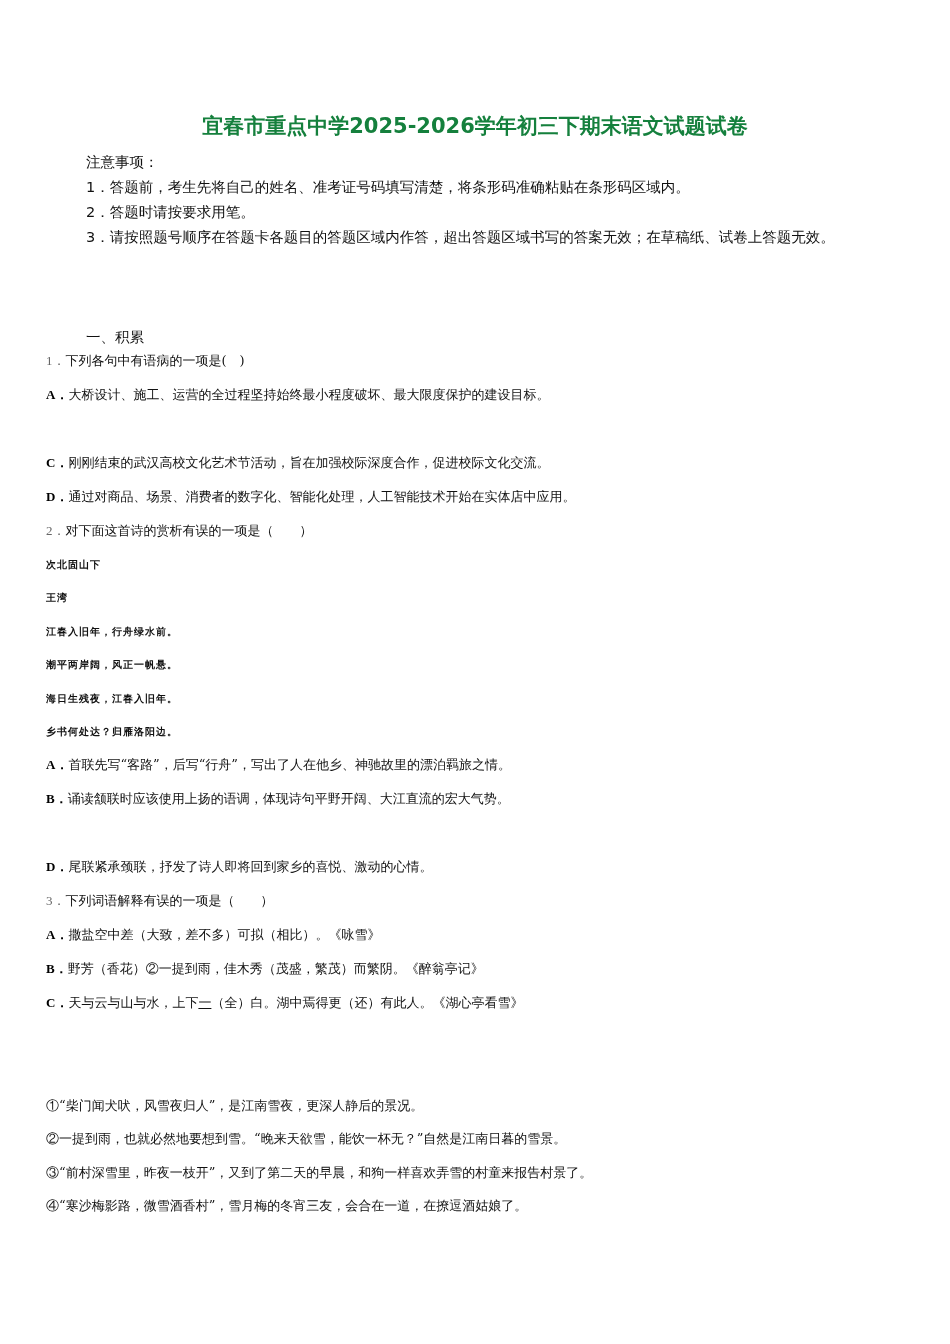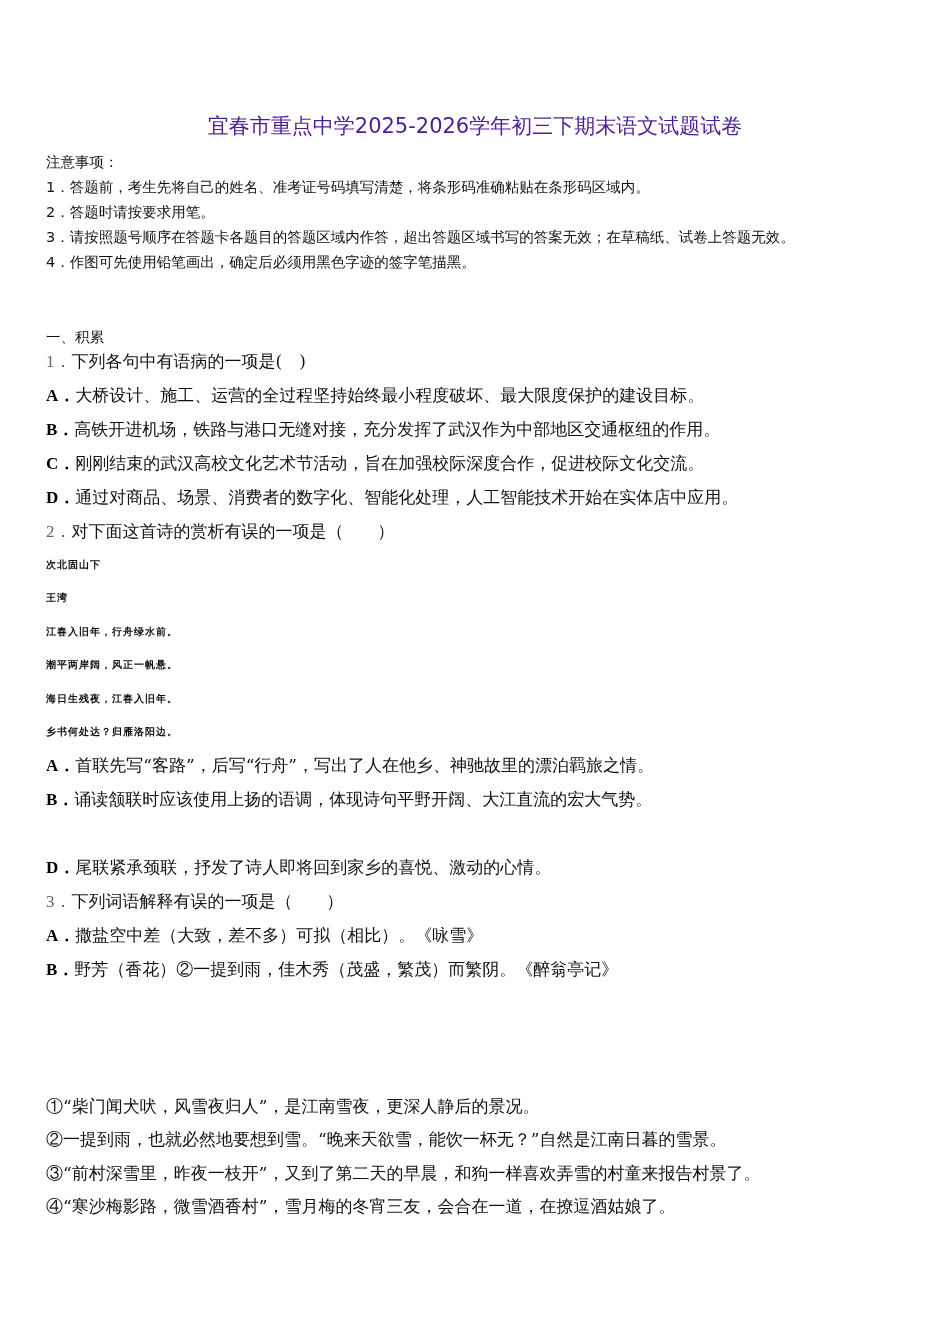--- a/index.html
+++ b/index.html
@@ -3,67 +3,66 @@
   <meta charset="utf-8">
   <style>
     html, body { margin: 0; padding: 0; background: #ffffff; }
     body {
       width: 950px; height: 1344px; position: relative; overflow: hidden;
       font-family: "DejaVu Serif", serif; color: #111;
     }
     .page { position: absolute; left: 0; top: 0; width: 950px; height: 1344px; }
     .title {
       position: absolute; left: 0; top: 112px; width: 950px; text-align: center;
-      font-family: "DejaVu Sans", sans-serif; font-weight: normal; font-size: 21px;
-      letter-spacing: 0px; color: #4c1d95;
+      font-family: "DejaVu Sans", sans-serif; font-weight: bold; font-size: 21px;
+      letter-spacing: 0px; color: #15803d;
     }
     .line {
       position: absolute; left: 46px; white-space: nowrap;
-      font-size: 17px; line-height: 20px; color: #111;
+      font-size: 13px; line-height: 20px; color: #111;
     }
-    .notice { font-family: "DejaVu Sans", sans-serif; font-size: 14.5px; }
+    .notice { font-family: "DejaVu Sans", sans-serif; font-size: 14.5px; margin-left: 40px; }
     .qnum { color: #666; font-family: "Liberation Serif", serif; }
     .opt { font-family: "Liberation Serif", serif; font-weight: bold; color: #000; }
     .poem { font-family: "DejaVu Serif", serif; font-weight: bold; font-size: 10px; letter-spacing: 1px; }
     .u { text-decoration: underline; }
   </style>
 </head>
 <body>
 
 <div class="page">
 
   <div class="title">宜春市重点中学2025-2026学年初三下期末语文试题试卷</div>
 
   <div class="line notice" style="top:152px">注意事项：</div>
   <div class="line notice" style="top:177px"><span>1．</span><span>答题前，考生先将自己的姓名、准考证号码填写清楚，将条形码准确粘贴在条形码区域内。</span></div>
   <div class="line notice" style="top:202px"><span>2．</span><span>答题时请按要求用笔。</span></div>
   <div class="line notice" style="top:227px"><span>3．</span><span>请按照题号顺序在答题卡各题目的答题区域内作答，超出答题区域书写的答案无效；在草稿纸、试卷上答题无效。</span></div>
-  <div class="line notice" style="top:252px"><span>4．</span><span>作图可先使用铅笔画出，确定后必须用黑色字迹的签字笔描黑。</span></div>
 
   <div class="line notice" style="top:327px">一、积累</div>
 
   <div class="line" style="top:351px"><span class="qnum">1．</span><span>下列各句中有语病的一项是(　)</span></div>
   <div class="line" style="top:385px"><span class="opt">A．</span><span>大桥设计、施工、运营的全过程坚持始终最小程度破坏、最大限度保护的建设目标。</span></div>
-  <div class="line" style="top:419px"><span class="opt">B．</span><span>高铁开进机场，铁路与港口无缝对接，充分发挥了武汉作为中部地区交通枢纽的作用。</span></div>
   <div class="line" style="top:453px"><span class="opt">C．</span><span>刚刚结束的武汉高校文化艺术节活动，旨在加强校际深度合作，促进校际文化交流。</span></div>
   <div class="line" style="top:487px"><span class="opt">D．</span><span>通过对商品、场景、消费者的数字化、智能化处理，人工智能技术开始在实体店中应用。</span></div>
 
   <div class="line" style="top:521px"><span class="qnum">2．</span><span>对下面这首诗的赏析有误的一项是（　　）</span></div>
   <div class="line poem" style="top:555px">次北固山下</div>
   <div class="line poem" style="top:588px">王湾</div>
   <div class="line poem" style="top:622px">江春入旧年，行舟绿水前。</div>
   <div class="line poem" style="top:655px">潮平两岸阔，风正一帆悬。</div>
   <div class="line poem" style="top:689px">海日生残夜，江春入旧年。</div>
   <div class="line poem" style="top:722px">乡书何处达？归雁洛阳边。</div>
   <div class="line" style="top:755px"><span class="opt">A．</span><span>首联先写“客路”，后写“行舟”，写出了人在他乡、神驰故里的漂泊羁旅之情。</span></div>
   <div class="line" style="top:789px"><span class="opt">B．</span><span>诵读颔联时应该使用上扬的语调，体现诗句平野开阔、大江直流的宏大气势。</span></div>
   <div class="line" style="top:857px"><span class="opt">D．</span><span>尾联紧承颈联，抒发了诗人即将回到家乡的喜悦、激动的心情。</span></div>
 
   <div class="line" style="top:891px"><span class="qnum">3．</span><span>下列词语解释有误的一项是（　　）</span></div>
   <div class="line" style="top:925px"><span class="opt">A．</span><span>撒盐空中差（大致，差不多）可拟（相比）。《咏雪》</span></div>
   <div class="line" style="top:959px"><span class="opt">B．</span><span>野芳（香花）②一提到雨，佳木秀（茂盛，繁茂）而繁阴。《醉翁亭记》</span></div>
+  <div class="line" style="top:993px"><span class="opt">C．</span><span>天与云与山与水，上下</span><span class="u">一</span><span>（全）白。湖中焉得更（还）有此人。《湖心亭看雪》</span></div>
 
   <div class="line" style="top:1096px">①“柴门闻犬吠，风雪夜归人”，是江南雪夜，更深人静后的景况。</div>
   <div class="line" style="top:1163px">③“前村深雪里，昨夜一枝开”，又到了第二天的早晨，和狗一样喜欢弄雪的村童来报告村景了。</div>
   <div class="line" style="top:1129px">②一提到雨，也就必然地要想到雪。“晚来天欲雪，能饮一杯无？”自然是江南日暮的雪景。</div>
   <div class="line" style="top:1196px">④“寒沙梅影路，微雪酒香村”，雪月梅的冬宵三友，会合在一道，在撩逗酒姑娘了。</div>
 
 </div>
 
 </body></html>

